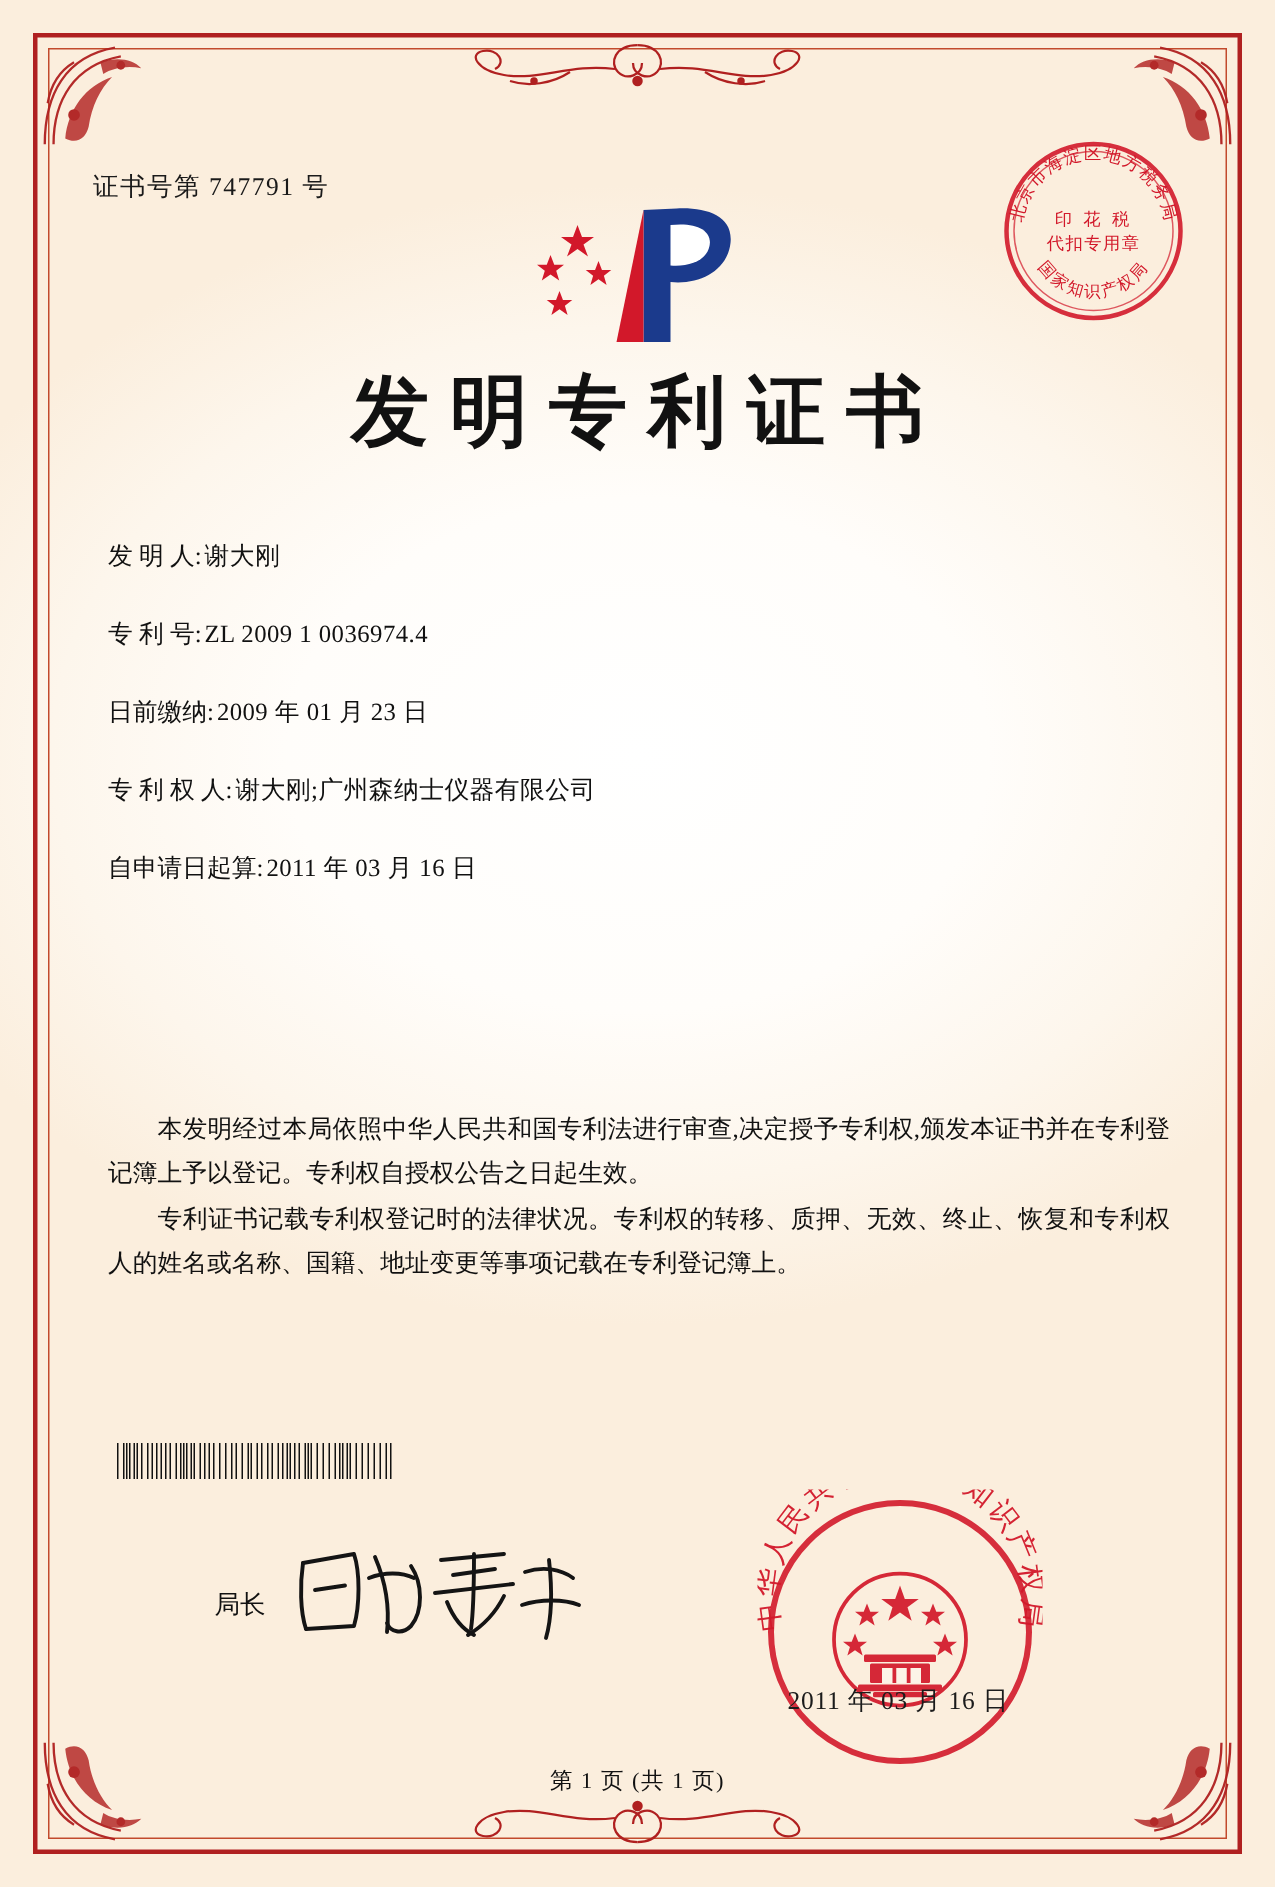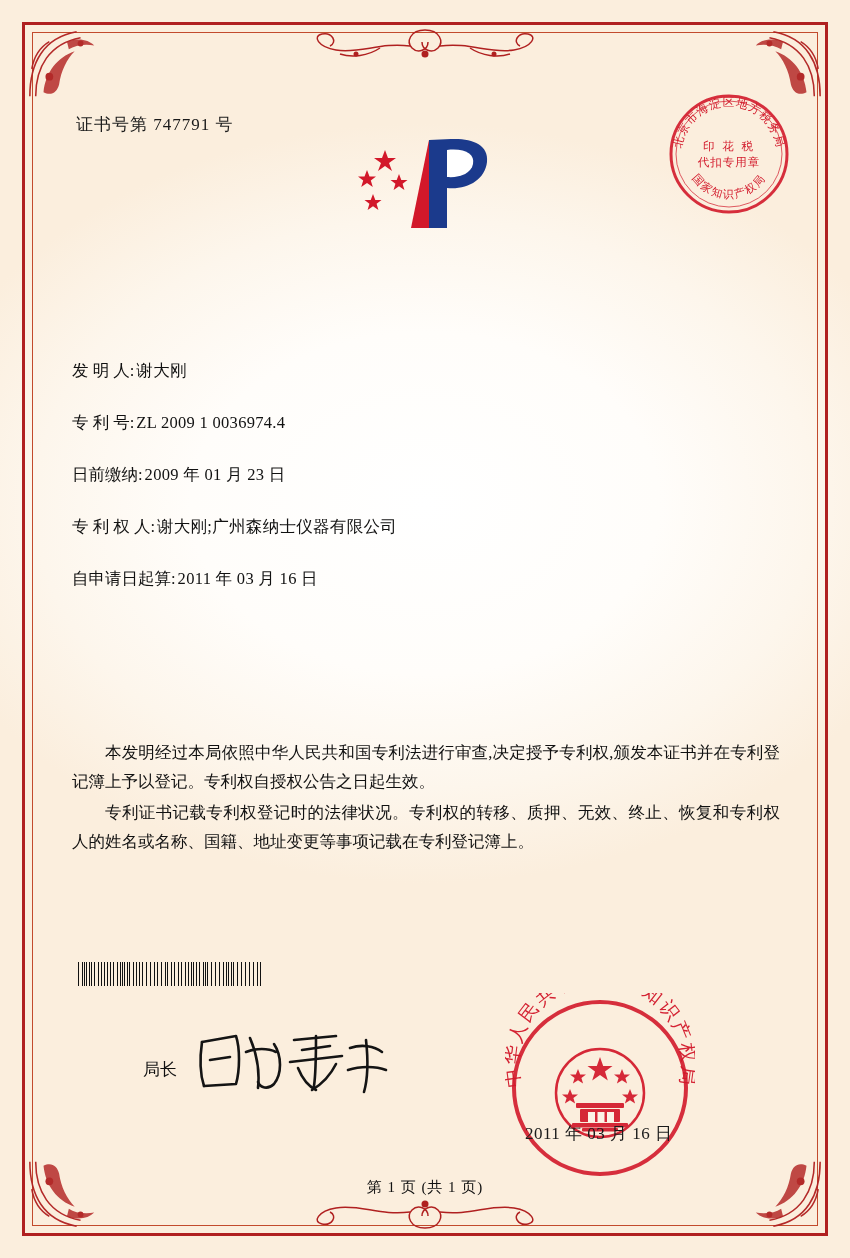--- a/index.html
+++ b/index.html
@@ -76,21 +76,21 @@
     transform: translateX(-50%) scaleY(-1);
     width: 330px;
     height: 46px;
     color: #b02020;
   }
   .bottom-flourish svg { width: 100%; height: 100%; display: block; }
 
   
   .cert-no {
     position: absolute;
-    left: 76px;
+    left: 62px;
     top: 113px;
     font-size: 17px;
     color: #1a1a1a;
     letter-spacing: 1px;
     font-family: "Liberation Serif", "DejaVu Serif", serif;
   }
 
   
   .emblem {
     position: absolute;
@@ -318,20 +318,21 @@
 
       <g fill="#d2182a">
         <polygon points="60,22 63,30 71,30 64,35 67,43 60,38 53,43 56,35 49,30 57,30"></polygon>
         <polygon points="42,42 44.5,48.5 51,48.5 45.8,52.5 47.8,59 42,55 36.2,59 38.2,52.5 33,48.5 39.5,48.5"></polygon>
         <polygon points="48,66 50.3,72 56.5,72 51.6,75.8 53.4,82 48,78.2 42.6,82 44.4,75.8 39.5,72 45.7,72"></polygon>
         <polygon points="74,46 76.3,52 82.5,52 77.6,55.8 79.4,62 74,58.2 68.6,62 70.4,55.8 65.5,52 71.7,52"></polygon>
       </g>
     </svg>
   </div>
 
+  <div class="main-title">发明专利证书</div>
 
   <div class="fields">
     <div class="field-row">
       <span class="field-label">发 明 人:</span>
       <span class="field-value">谢大刚</span>
     </div>
     <div class="field-row">
       <span class="field-label">专 利 号:</span>
       <span class="field-value">ZL 2009 1 0036974.4</span>
     </div>

